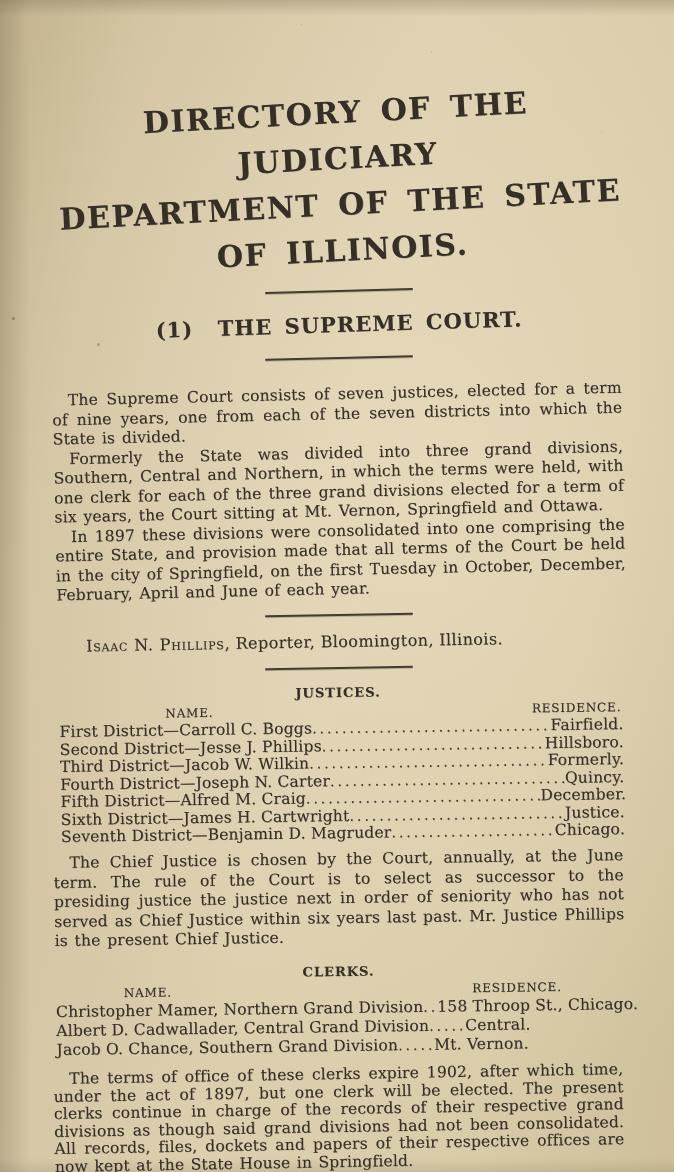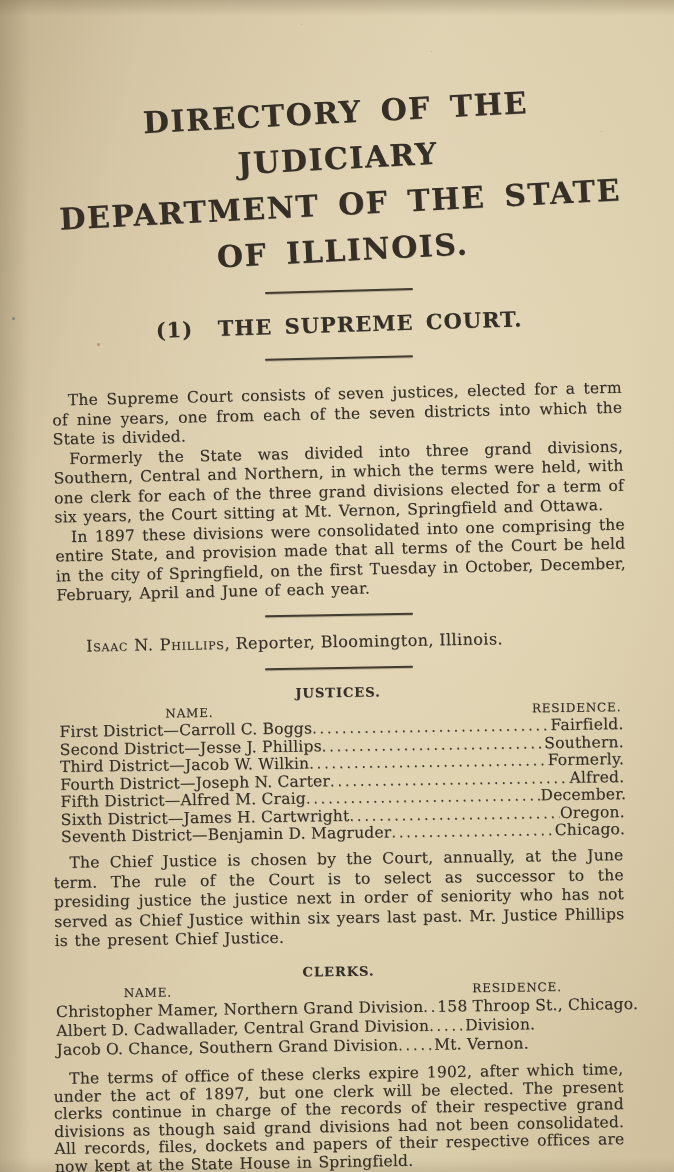--- a/index.html
+++ b/index.html
@@ -170,41 +170,41 @@
       </div>
       <div class="jrows">
         <div class="jrow">
           <span class="nm">First District—Carroll C. Boggs</span>
           <span class="leader"></span>
           <span class="res">Fairfield.</span>
         </div>
         <div class="jrow">
           <span class="nm">Second District—Jesse J. Phillips</span>
           <span class="leader"></span>
-          <span class="res">Southern.</span>
+          <span class="res">Hillsboro.</span>
         </div>
         <div class="jrow">
           <span class="nm">Third District—Jacob W. Wilkin</span>
           <span class="leader"></span>
           <span class="res">Formerly.</span>
         </div>
         <div class="jrow">
           <span class="nm">Fourth District—Joseph N. Carter</span>
           <span class="leader"></span>
-          <span class="res">Alfred.</span>
+          <span class="res">Quincy.</span>
         </div>
         <div class="jrow">
           <span class="nm">Fifth District—Alfred M. Craig</span>
           <span class="leader"></span>
           <span class="res">December.</span>
         </div>
         <div class="jrow">
           <span class="nm">Sixth District—James H. Cartwright</span>
           <span class="leader"></span>
-          <span class="res">Oregon.</span>
+          <span class="res">Justice.</span>
         </div>
         <div class="jrow">
           <span class="nm">Seventh District—Benjamin D. Magruder</span>
           <span class="leader"></span>
           <span class="res">Chicago.</span>
         </div>
       </div>
     </section>
 
     <p class="cj-para">The Chief Justice is chosen by the Court, annually, at the June term. The rule of the Court is to select as successor to the presiding justice the justice next in order of seniority who has not served as Chief Justice within six years last past.  Mr. Justice Phillips is the present Chief Justice.</p>
@@ -217,21 +217,21 @@
       </div>
       <div class="crows">
         <div class="crow">
           <span class="nm">Christopher Mamer, Northern Grand Division</span>
           <span class="leader"></span>
           <span class="res">158 Throop St., Chicago.</span>
         </div>
         <div class="crow">
           <span class="nm">Albert D. Cadwallader, Central Grand Division</span>
           <span class="leader"></span>
-          <span class="res">Division.</span>
+          <span class="res">Central.</span>
         </div>
         <div class="crow">
           <span class="nm">Jacob O. Chance, Southern Grand Division</span>
           <span class="leader"></span>
           <span class="res">Mt. Vernon.</span>
         </div>
       </div>
     </section>
 
     <p class="terms-para">The terms of office of these clerks expire 1902, after which time, under the act of 1897, but one clerk will be elected.  The present clerks continue in charge of the records of their respective grand divisions as though said grand divisions had not been consolidated.  All records, files, dockets and papers of their respective offices are now kept at the State House in Springfield.</p>

